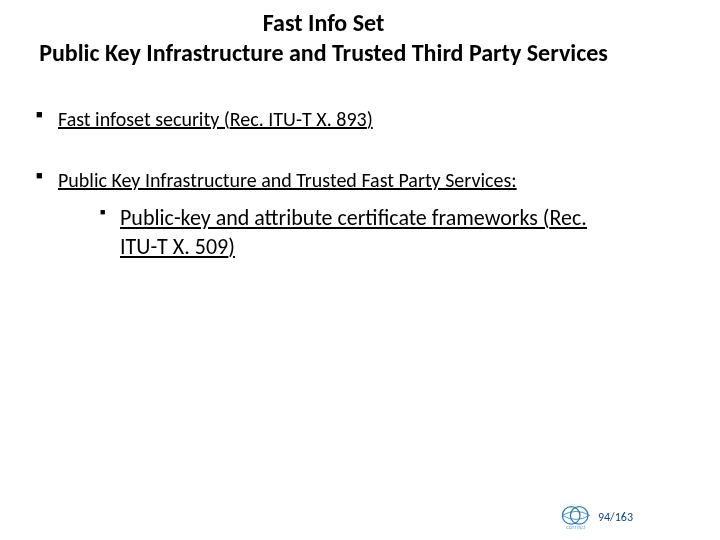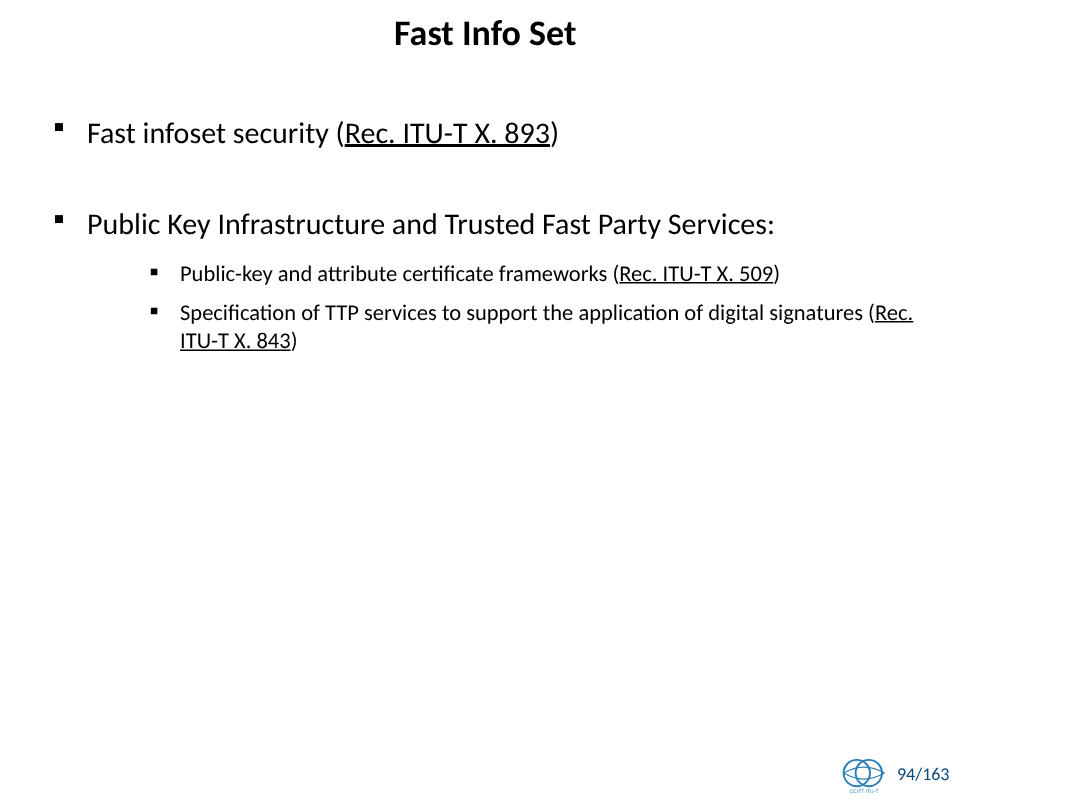--- a/index.html
+++ b/index.html
@@ -35,34 +35,35 @@
   ul.top {
     list-style: none;
     margin: 0;
     padding: 0;
   }
   ul.top > li {
     position: relative;
     padding-left: 24px;
     margin-bottom: 34px;
     line-height: 1.35;
+    text-decoration: underline;
   }
   ul.top > li::before {
     content: "■";
     position: absolute;
     left: 2px;
     top: 2px;
     font-size: 11px;
     color: #000;
   }
   ul.sub {
     list-style: none;
     margin: 10px 0 0 0;
     padding: 0 0 0 42px;
-    font-size: 15px;
+    font-size: 22px;
   }
   ul.sub > li {
     position: relative;
     padding-left: 20px;
     margin-bottom: 6px;
     line-height: 1.3;
   }
   ul.sub > li::before {
     content: "■";
     position: absolute;
@@ -93,37 +94,35 @@
     height: 26px;
   }
 </style>
 </head>
 <body>
 
 <div class="slide">
 
   <div class="title">
     <span class="title-line1">Fast Info Set</span>
+    <span class="title-line2">Public Key Infrastructure and Trusted Third Party Services</span>
   </div>
 
   <div class="body">
     <ul class="top">
 
       <li>
         <span>Fast infoset security (</span><span class="ref">Rec. ITU-T X. 893</span><span>)</span>
       </li>
 
       <li>
         <span>Public Key Infrastructure and Trusted Fast Party Services:</span>
         <ul class="sub">
           <li>
             <span>Public-key and attribute certificate frameworks (</span><span class="ref">Rec. ITU-T X. 509</span><span>)</span>
-          </li>
-          <li>
-            <span>Specification of TTP services to support the application of digital signatures (</span><span class="ref">Rec. ITU-T X. 843</span><span>)</span>
           </li>
         </ul>
       </li>
 
     </ul>
   </div>
 
   <div class="footer">
     <svg class="logo" viewBox="0 0 40 32" aria-label="CCITT ITU-T 1956–2016">
       <ellipse cx="14" cy="14" rx="11" ry="11" fill="none" stroke="#2a7fb8" stroke-width="1.6"></ellipse>

